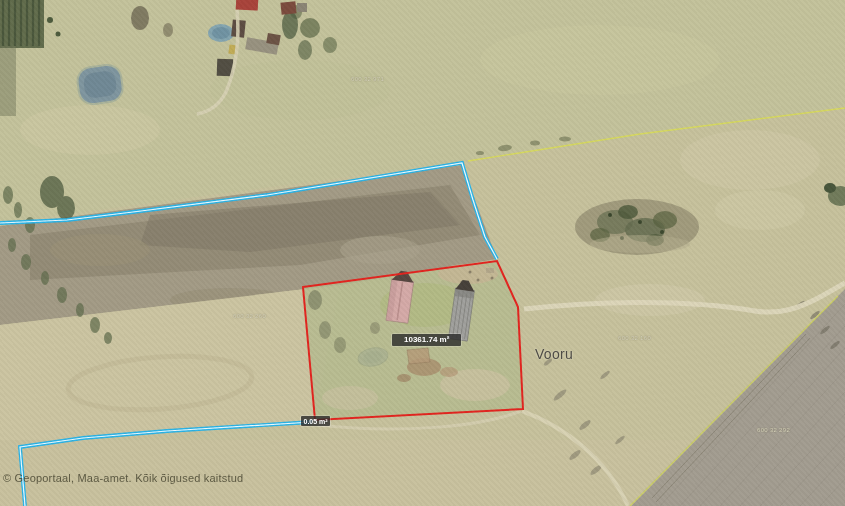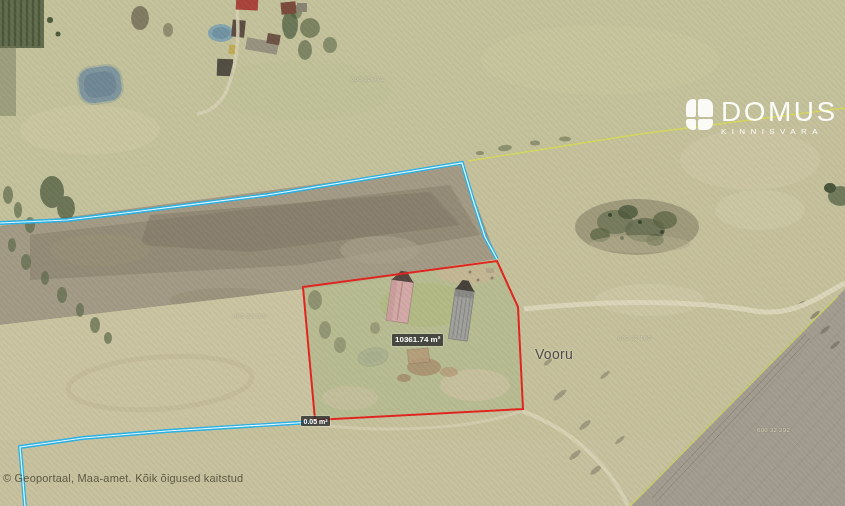--- a/index.html
+++ b/index.html
@@ -7,21 +7,21 @@
     position:relative;width:845px;height:506px;overflow:hidden;
     font-family:"Liberation Sans",sans-serif;background:#c6c19c;
   }
   svg.map{position:absolute;left:0;top:0}
   .grain{
     position:absolute;inset:0;pointer-events:none;
     background:repeating-linear-gradient(47deg, rgba(60,55,40,.035) 0 2px, rgba(255,255,240,.02) 2px 4px);
   }
   .lbl{
     position:absolute;background:rgba(43,43,43,.8);color:#fff;
-    font-size:8px;font-weight:700;line-height:1;padding:2px 3px;border-radius:1px;
+    font-size:8px;font-weight:700;line-height:1;padding:2px 12px;border-radius:1px;
     white-space:nowrap;box-shadow:0 0 0 .6px rgba(250,250,250,.4);
   }
   .lbl.area{left:392px;top:334px}
   .lbl.seg{left:301px;top:416px;font-size:7px;padding:1.5px 2.5px}
   .place{
     position:absolute;left:535px;top:346px;font-size:14px;color:#4d4b45;
     letter-spacing:.3px;text-shadow:0 0 2px rgba(236,232,210,.9);white-space:nowrap;
   }
   .cad{
     position:absolute;font-size:6px;color:rgba(252,250,224,.75);letter-spacing:.3px;
@@ -263,26 +263,14 @@
   <div class="cad c3">600 32 160</div>
   <div class="cad c4">600 32 292</div>
 
   <div class="place">Vooru</div>
 
   <div class="lbl area">10361.74 m²</div>
   <div class="lbl seg">0.05 m²</div>
 
   <div class="attribution">© Geoportaal, Maa-amet. Kõik õigused kaitstud</div>
 
-  <div class="logo">
-    <div class="logo-icon">
-      <div class="pane tl"></div>
-      <div class="pane tr"></div>
-      <div class="pane bl"></div>
-      <div class="pane br"></div>
-    </div>
-    <div class="logo-text">
-      <div class="logo-name">DOMUS</div>
-      <div class="logo-sub">KINNISVARA</div>
-    </div>
-  </div>
 
 </div>
 
 </body></html>

